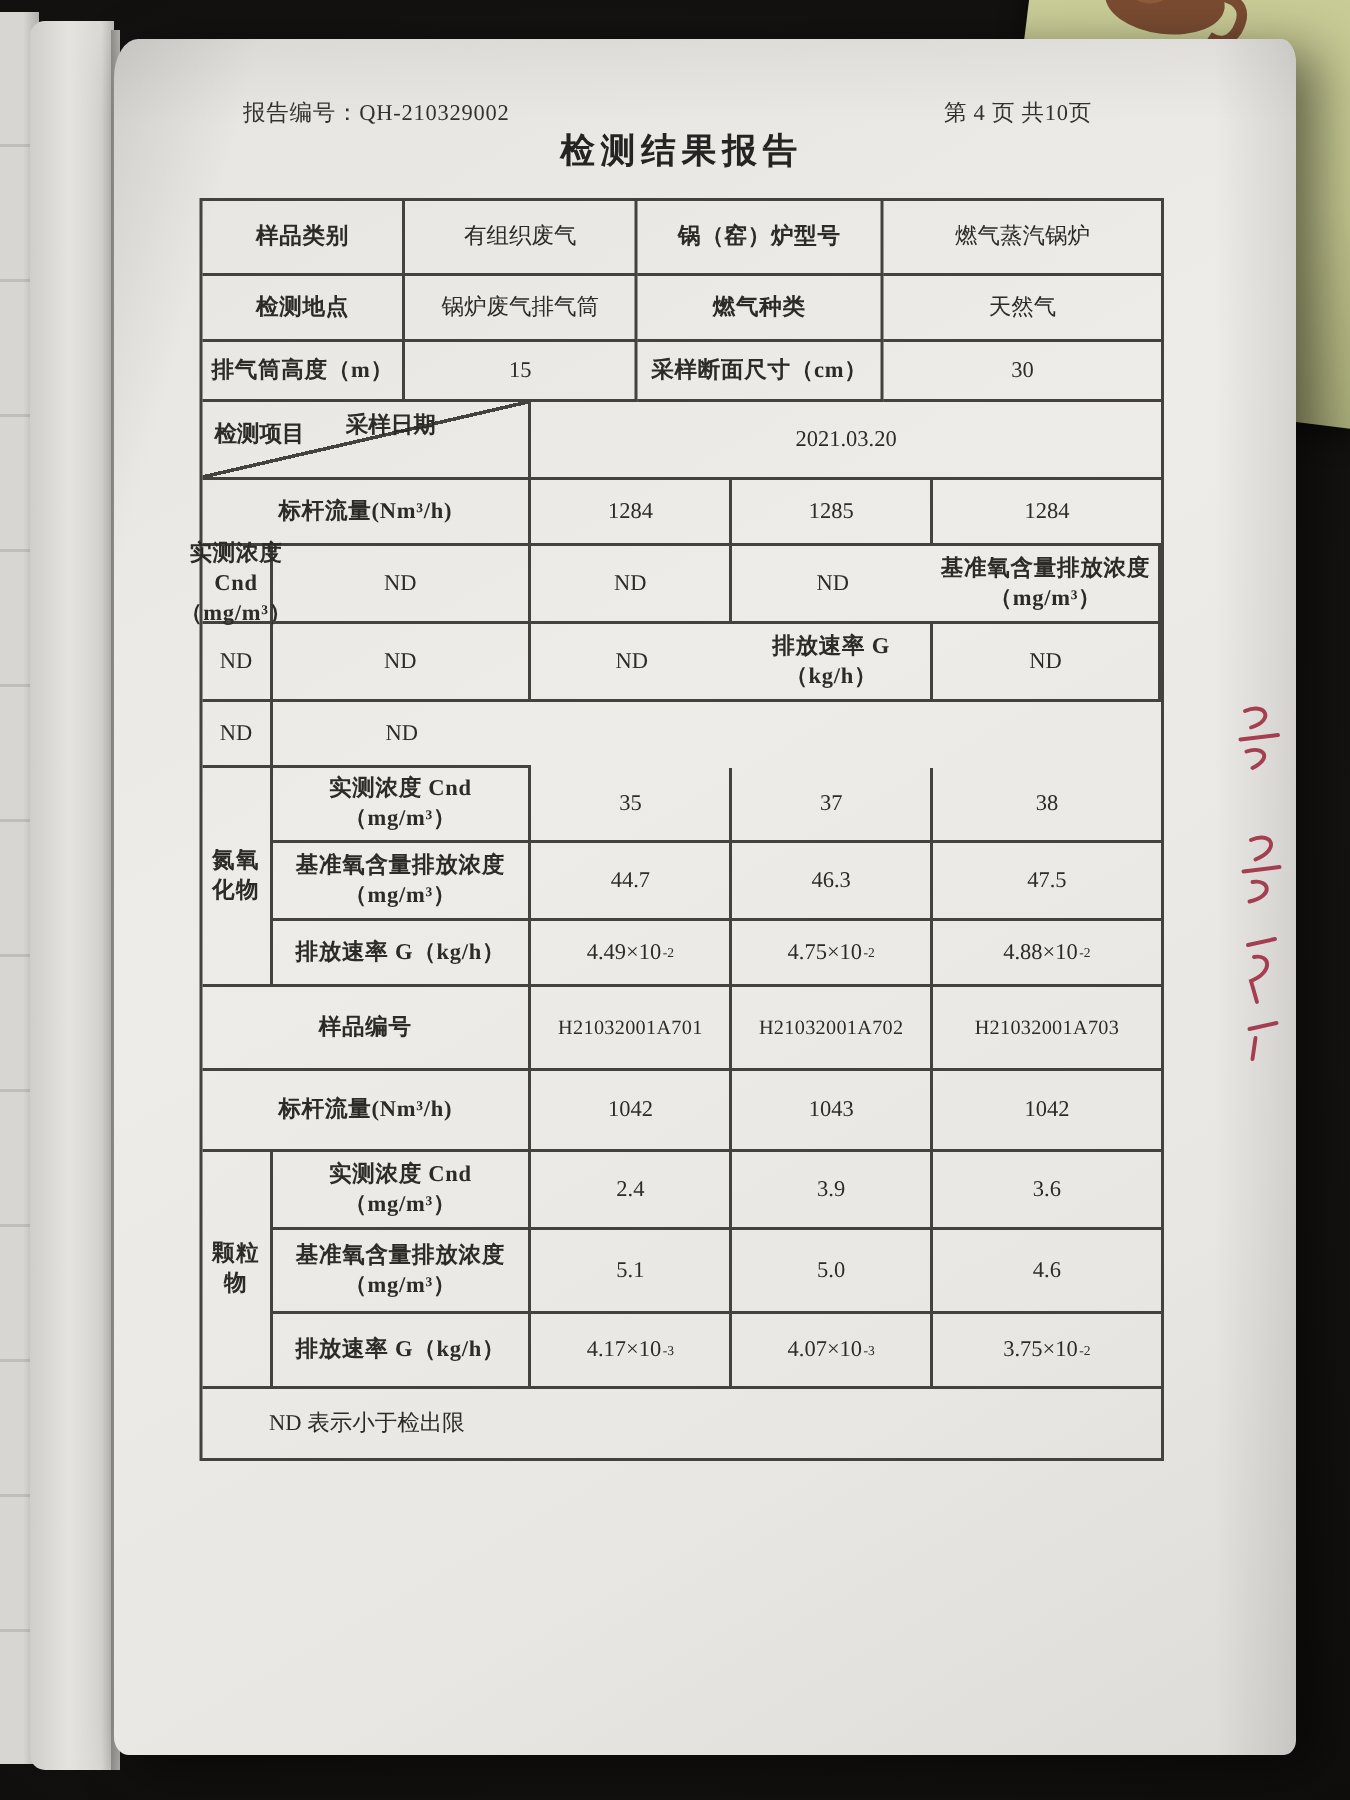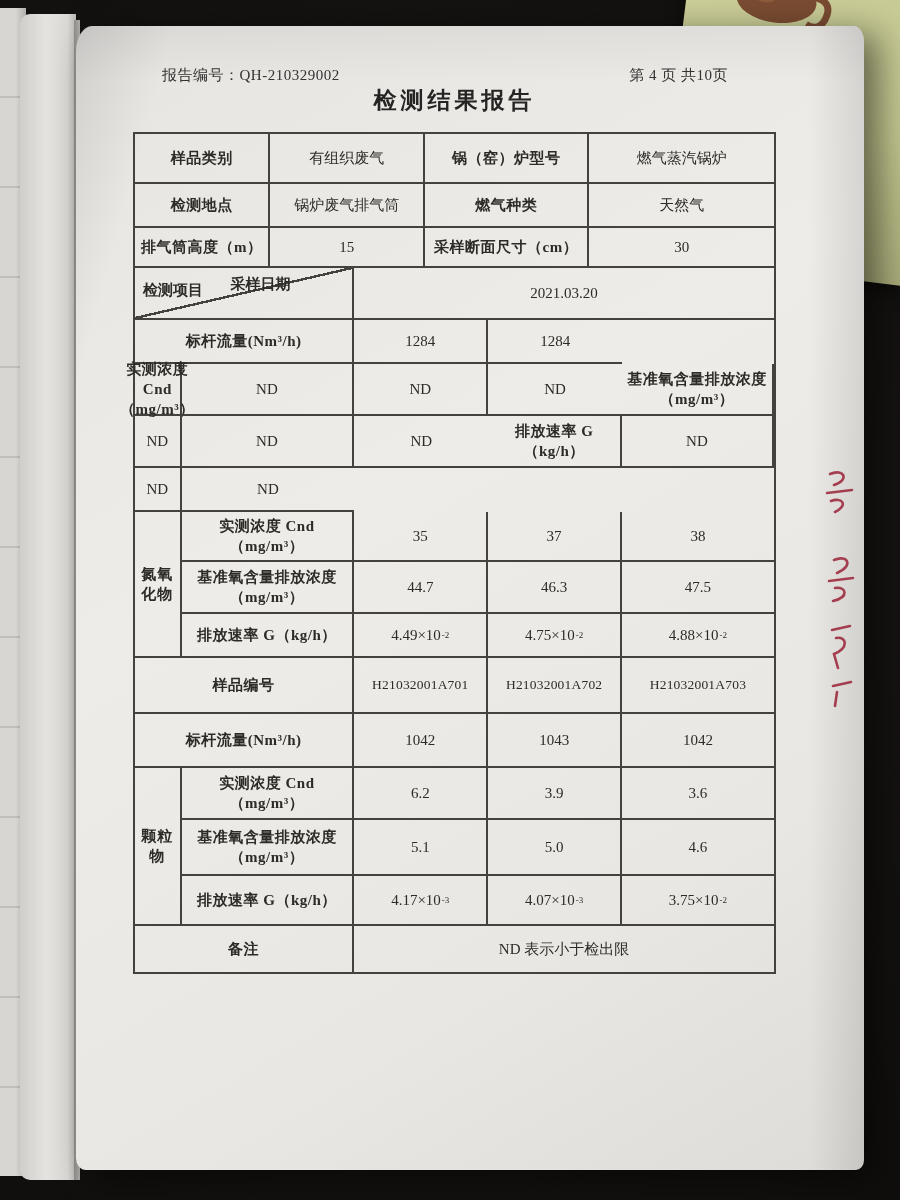--- a/index.html
+++ b/index.html
@@ -144,20 +144,21 @@
         <div class="c diag">
           <span class="t">采样日期</span>
           <span class="b">检测项目</span>
         </div>
         <div class="c val last">2021.03.20</div>
       </div>
 
       <div class="band band-c">
         <div class="c lbl">标杆流量(Nm³/h)</div>
         <div class="c val">1284</div>
+        <div class="c val">1285</div>
         <div class="c val last">1284</div>
       </div>
 
       <div class="band band-so2">
         <div class="c lbl">实测浓度 Cnd（mg/m³）</div>
         <div class="c val">ND</div>
         <div class="c val">ND</div>
         <div class="c val last">ND</div>
         <div class="c lbl">基准氧含量排放浓度（mg/m³）</div>
         <div class="c val">ND</div>
@@ -206,21 +207,21 @@
         <div class="c lbl">标杆流量(Nm³/h)</div>
         <div class="c val">1042</div>
         <div class="c val">1043</div>
         <div class="c val last">1042</div>
       </div>
 
       <div class="band band-pm">
         <div class="c group">颗粒
 物</div>
         <div class="c lbl">实测浓度 Cnd（mg/m³）</div>
-        <div class="c val">6.2</div>
+        <div class="c val">2.4</div>
         <div class="c val">3.9</div>
         <div class="c val last">3.6</div>
         <div class="c lbl">基准氧含量排放浓度（mg/m³）</div>
         <div class="c val">5.1</div>
         <div class="c val">5.0</div>
         <div class="c val last">4.6</div>
         <div class="c lbl">排放速率 G（kg/h）</div>
         <div class="c val">
             <span>4.17×10</span>
             <sup>-3</sup>
@@ -229,21 +230,20 @@
             <span>4.07×10</span>
             <sup>-3</sup>
           </div>
         <div class="c val last">
             <span>3.75×10</span>
             <sup>-2</sup>
           </div>
       </div>
 
       <div class="band band-rm">
-        <div class="c lbl">备注</div>
         <div class="c val last">ND 表示小于检出限</div>
       </div>
 
     </div>
   </div>
 </div>
 
 <svg class="red-marks" width="40" height="240" viewBox="0 0 40 240">
   <g fill="none" stroke="#9e2e42" stroke-width="2.6" stroke-linecap="round">
     <path d="M8 6 C 22 0, 28 12, 12 17"></path>

